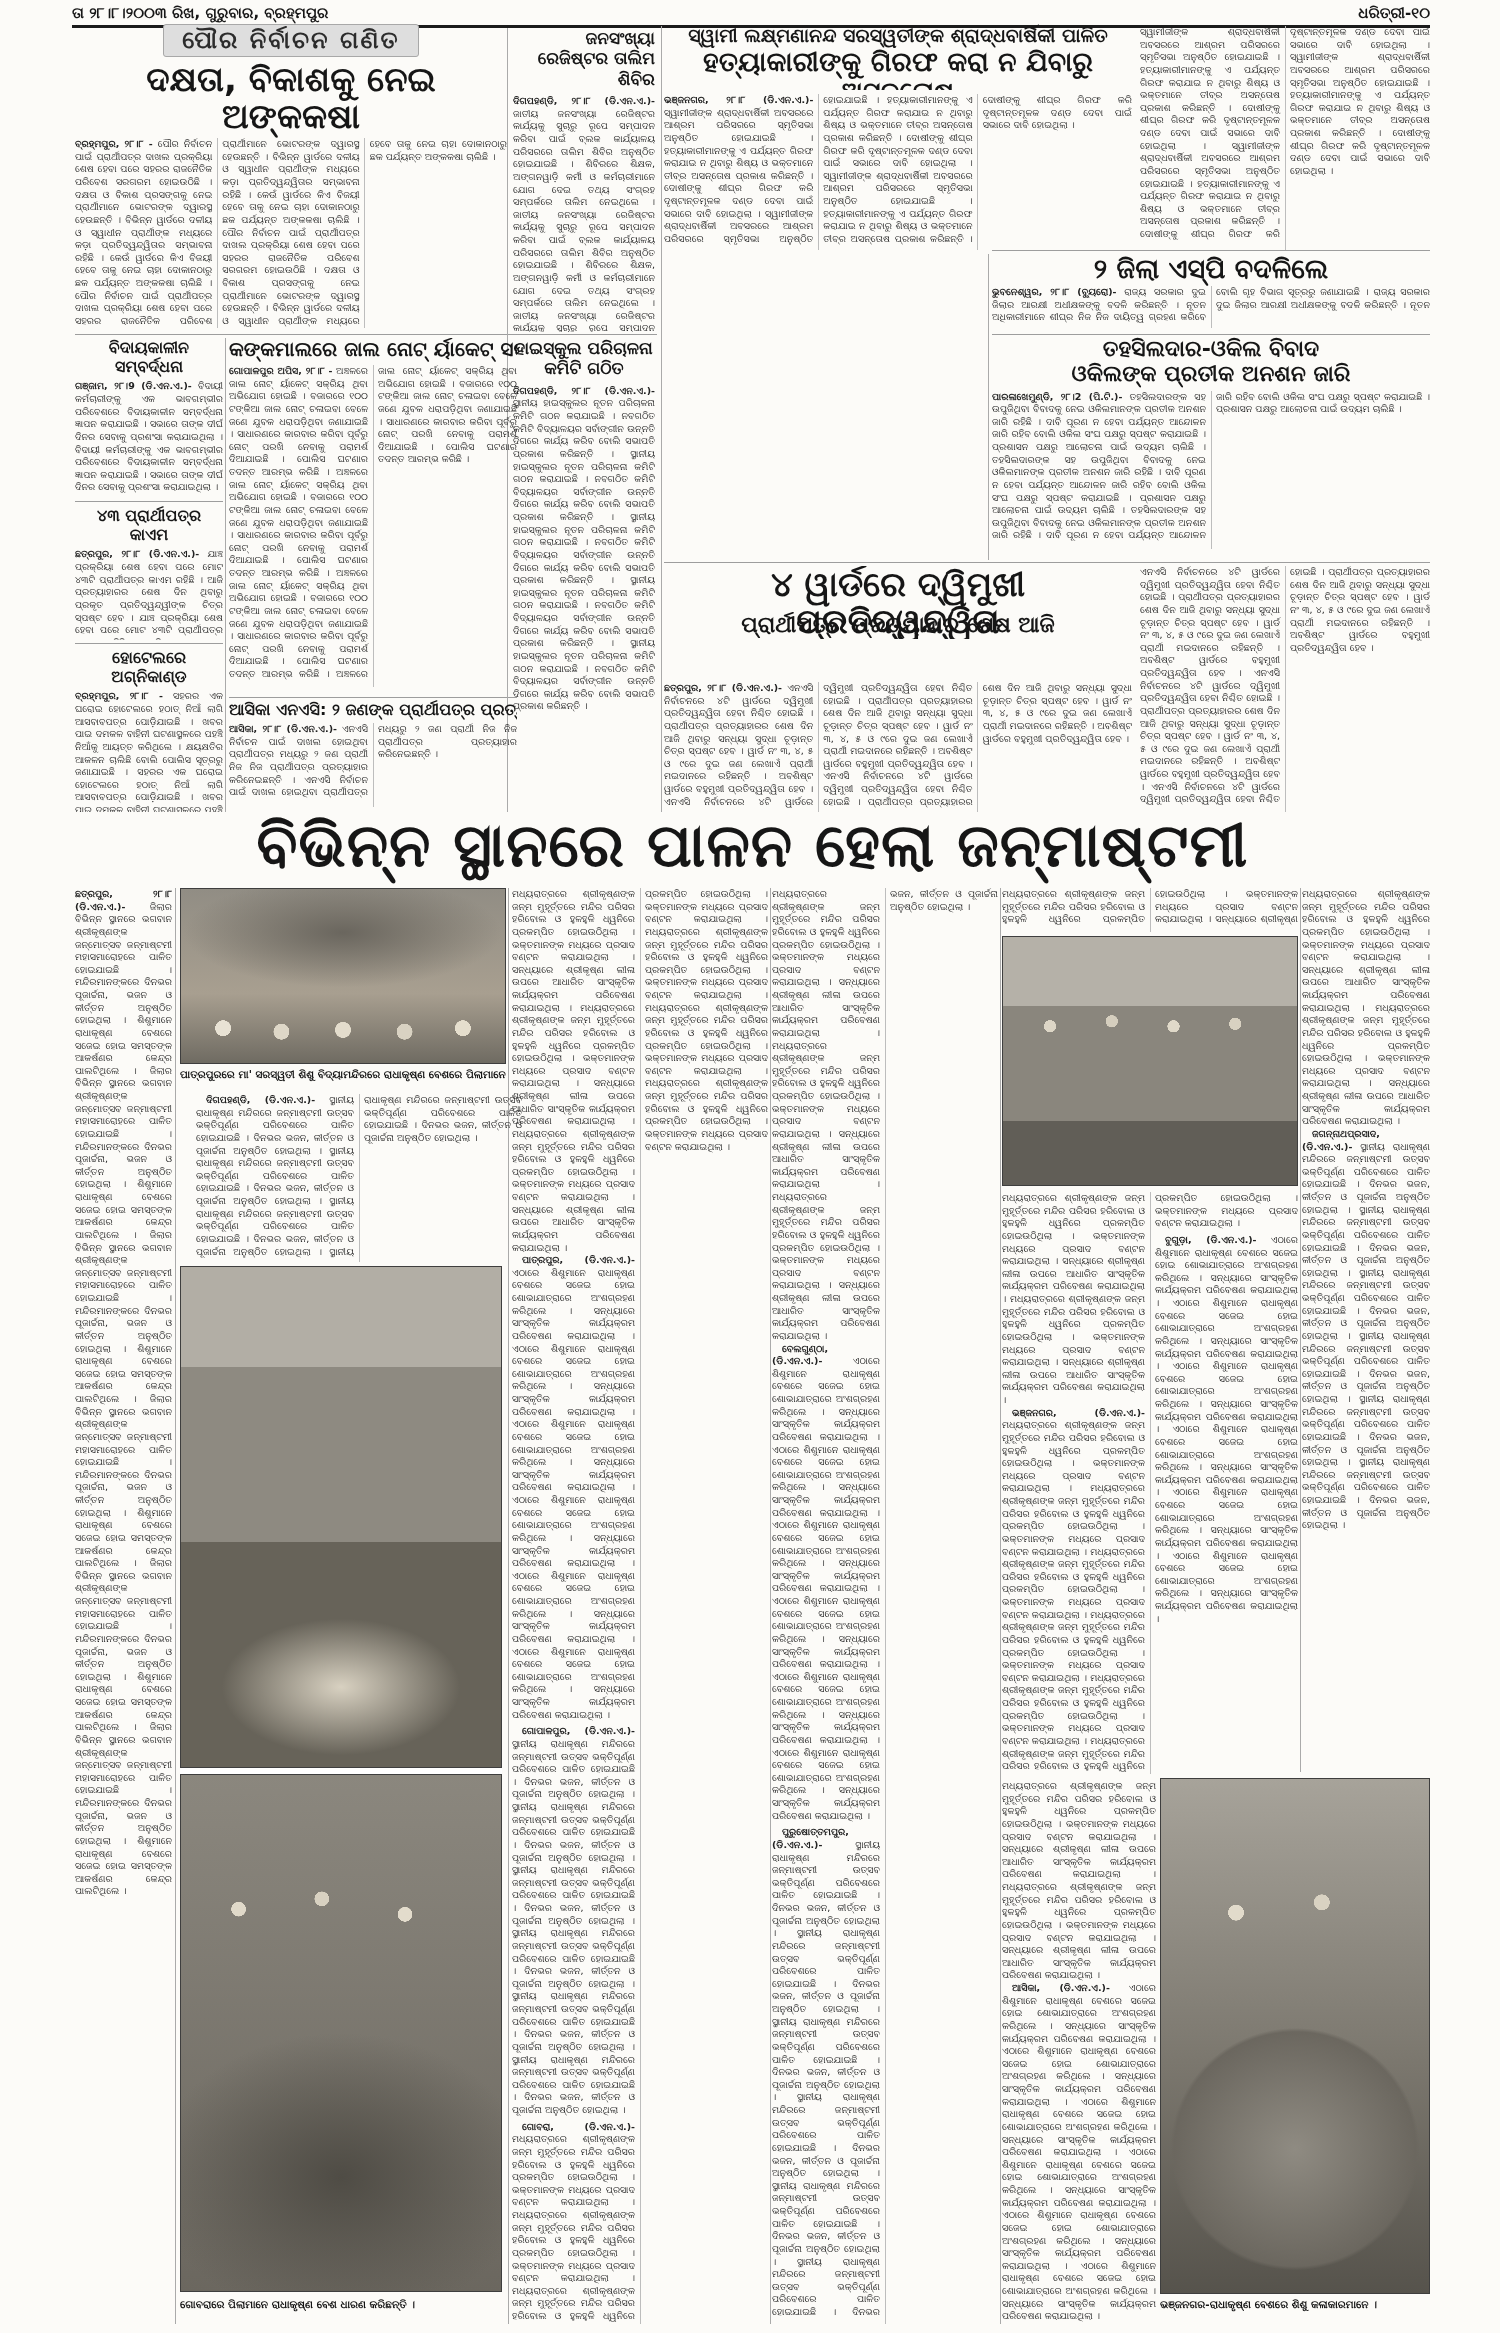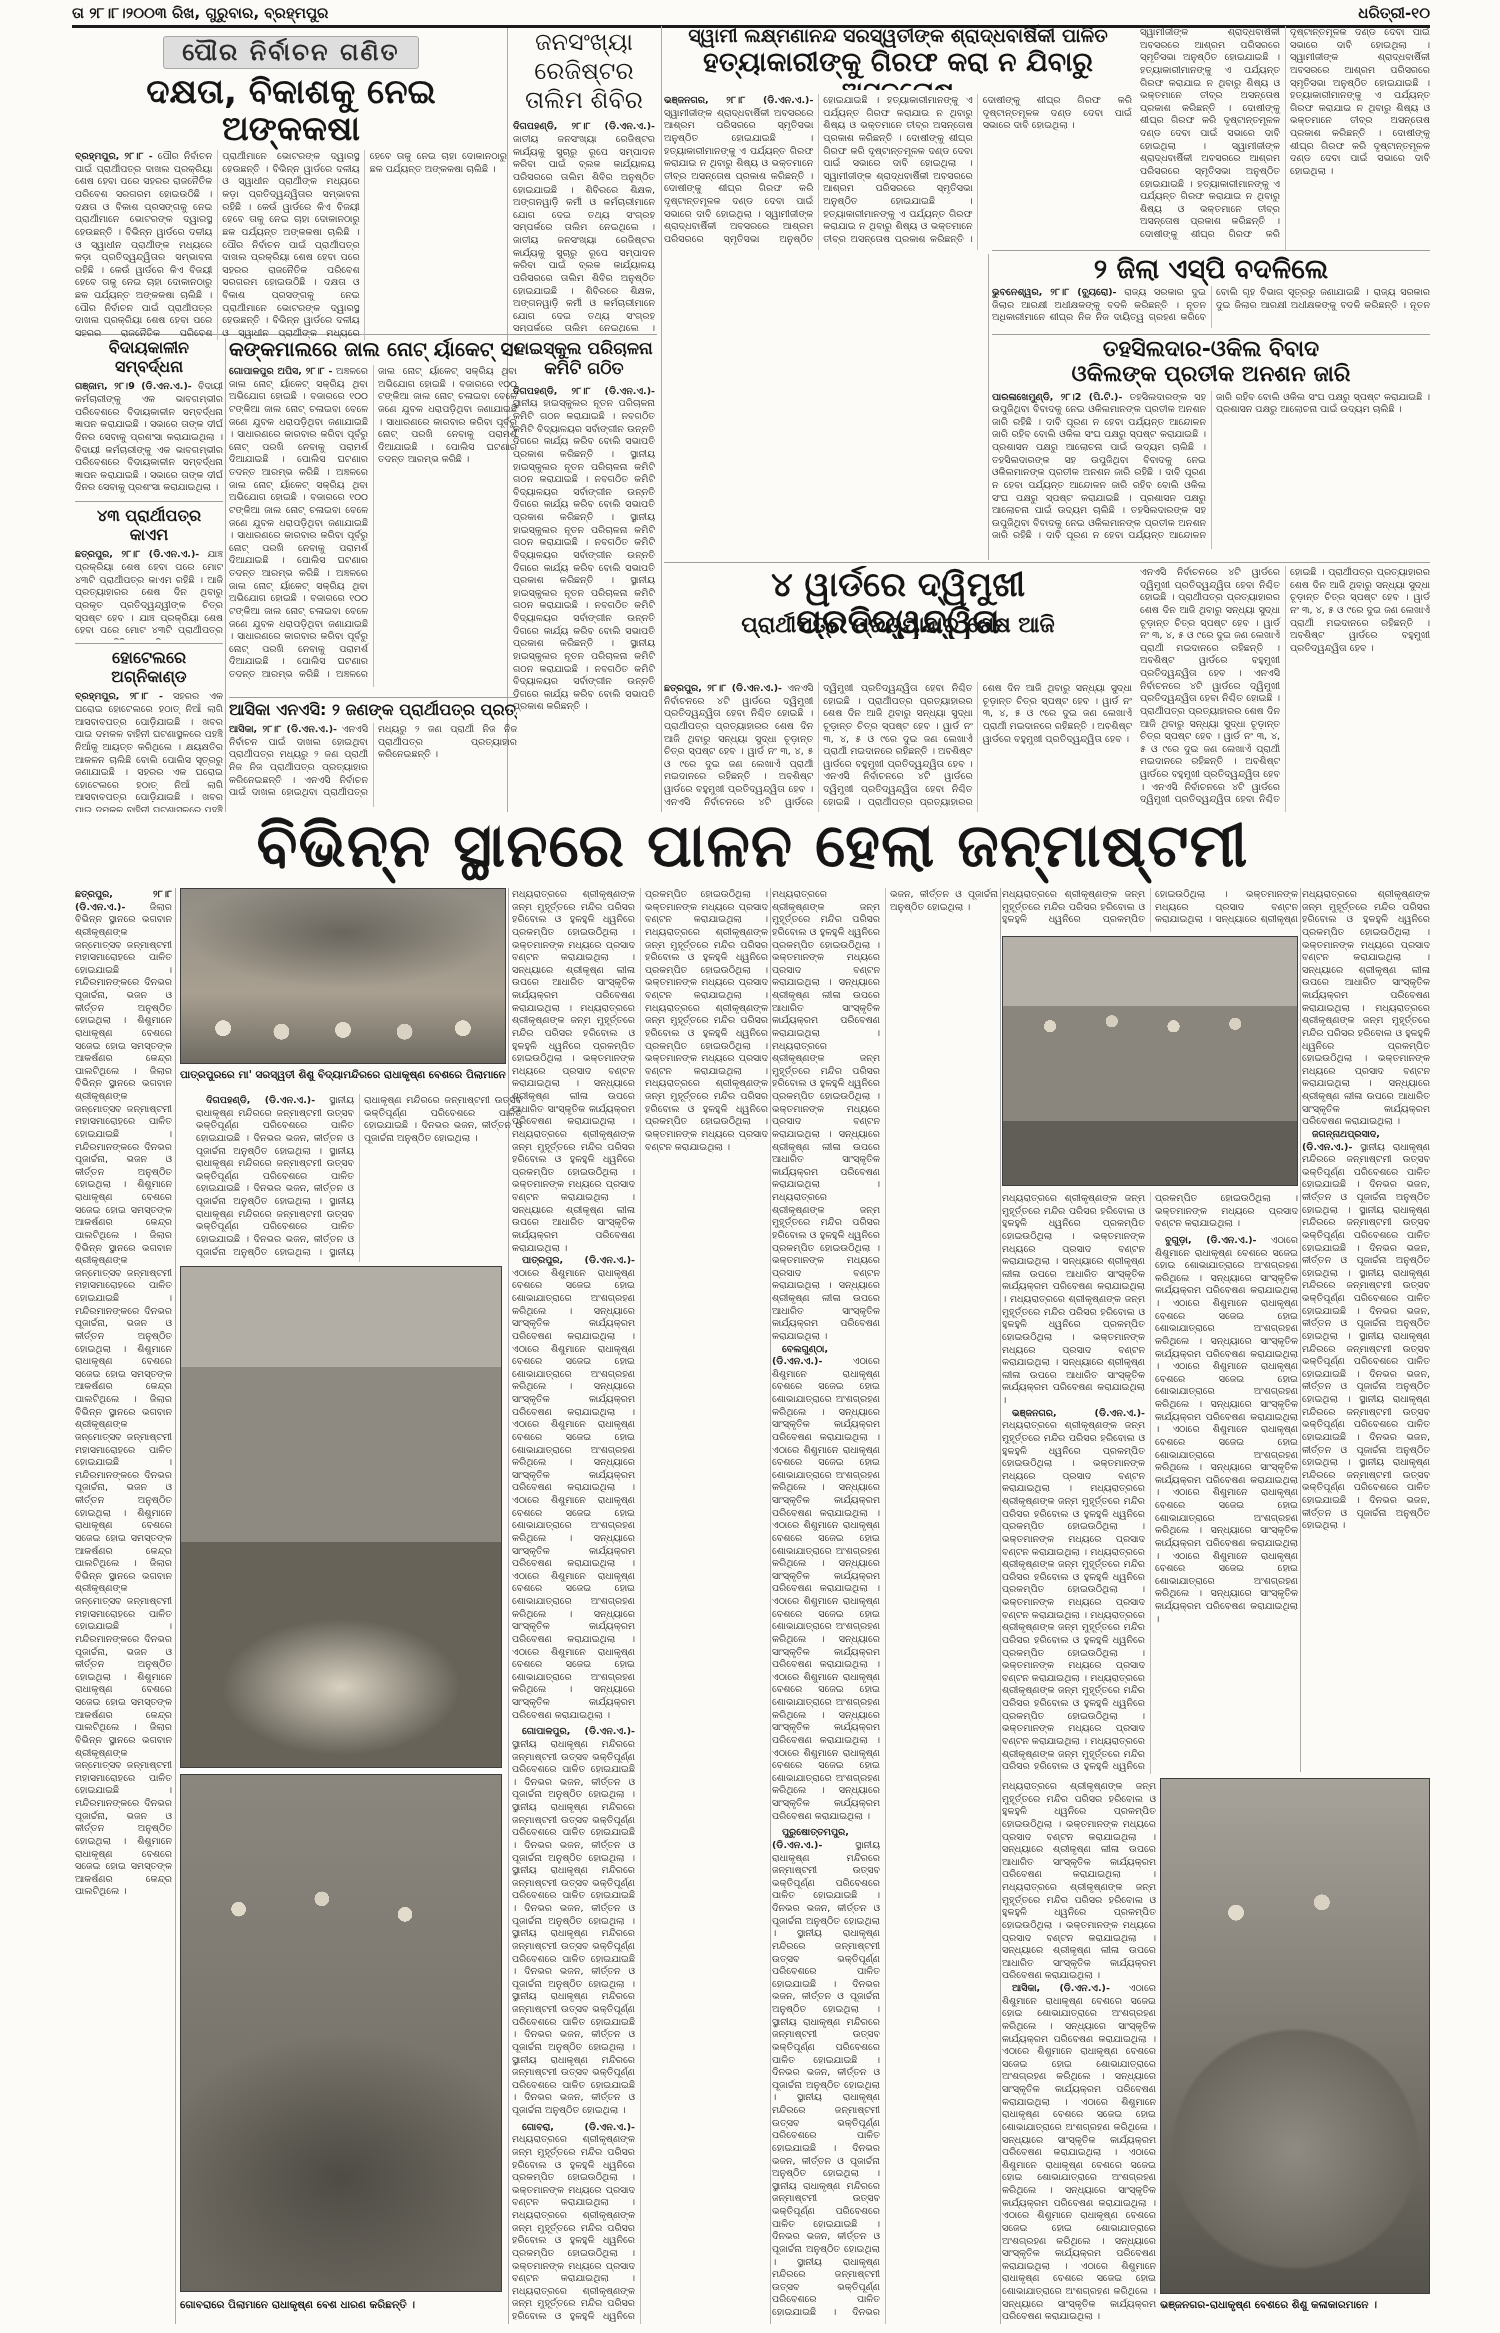--- a/index.html
+++ b/index.html
@@ -13,21 +13,21 @@
   .kicker{display:inline-block;background:#dedede;border:1px solid #a8a8a8;color:#2c2c2c;font-weight:bold;
         font-size:24px;line-height:1.2;padding:1px 18px;letter-spacing:2px;border-radius:3px;}
   .h-xl{font-size:34px;font-weight:bold;text-align:center;line-height:1.08;}
   .h-banner{font-size:60px;font-weight:bold;text-align:center;line-height:1.05;letter-spacing:1px;}
   .h-lg{font-size:27px;font-weight:bold;text-align:center;line-height:1.12;}
   .h-md{font-size:22px;font-weight:bold;text-align:center;line-height:1.15;}
   .h-md2{font-size:20px;font-weight:bold;text-align:center;line-height:1.15;white-space:nowrap;}
   .h-sm{font-size:17px;font-weight:bold;text-align:center;line-height:1.2;}
   .h-xs{font-size:16px;font-weight:bold;text-align:center;line-height:1.2;}
   .h-xs-nw{font-size:16px;font-weight:bold;text-align:center;line-height:1.2;white-space:nowrap;}
-  .h-col{font-size:24px;font-weight:normal;text-align:center;line-height:1.2;}
+  .h-col{font-size:17px;font-weight:bold;text-align:right;line-height:1.2;}
   .c-kicker{font-size:19px;font-weight:bold;text-align:center;line-height:1.2;}
   .k-sub{font-size:22px;font-weight:bold;text-align:center;line-height:1.2;}
   .sub-label-wrap{text-align:center;}
   .sub-label{display:inline-block;font-size:18px;font-weight:bold;border-top:2px solid #222;
         border-bottom:2px solid #222;padding:2px 26px;}
   .body{font-size:9.5px;line-height:1.33;text-align:justify;overflow:hidden;color:#222;column-fill:auto;}
   .cols-2{column-count:2;column-gap:10px;column-rule:1px solid #bdbdbd;}
   .cols-3{column-count:3;column-gap:10px;column-rule:1px solid #bdbdbd;}
   .dateline,.rpt-place{font-weight:bold;}
   .report{margin:0 0 4px;text-indent:10px;}
@@ -85,21 +85,21 @@
   <div class="vline" style="left:507px;top:28px;height:784px;"></div>
   <div class="vline" style="left:661px;top:26px;height:786px;"></div>
   <div class="vline" style="left:988px;top:254px;height:306px;"></div>
   <div class="vline" style="left:225px;top:338px;height:474px;"></div>
   <div class="vline" style="left:175px;top:888px;height:1436px;"></div>
   <div class="vline" style="left:508px;top:888px;height:1436px;"></div>
   <div class="vline" style="left:770px;top:888px;height:1436px;"></div>
   <div class="vline" style="left:1000px;top:888px;height:1436px;"></div>
   <div class="vline" style="left:1300px;top:888px;height:884px;"></div>
 
-  <section class="abs" style="left:75px;top:34px;width:432px;height:306px;">
+  <section class="abs" style="left:75px;top:22px;width:432px;height:306px;">
     <div class="kicker-wrap">
       <span class="kicker">ପୌର ନିର୍ବାଚନ ଗଣିତ</span>
     </div>
     <h1 class="h-xl">ଦକ୍ଷତା, ବିକାଶକୁ ନେଇ ଅଙ୍କକଷା</h1>
     <div class="body cols-3" style="height:220px;margin-top:4px;">
       <span class="dateline">ବ୍ରହ୍ମପୁର, ୨୮।୮ -</span>
       <span>ପୌର ନିର୍ବାଚନ ପାଇଁ ପ୍ରାର୍ଥୀପତ୍ର ଦାଖଲ ପ୍ରକ୍ରିୟା ଶେଷ ହେବା ପରେ ସହରର ରାଜନୈତିକ ପରିବେଶ ସରଗରମ ହୋଇଉଠିଛି । ଦକ୍ଷତା ଓ ବିକାଶ ପ୍ରସଙ୍ଗକୁ ନେଇ ପ୍ରାର୍ଥୀମାନେ ଭୋଟରଙ୍କ ଦ୍ୱାରସ୍ଥ ହେଉଛନ୍ତି । ବିଭିନ୍ନ ୱାର୍ଡରେ ଦଳୀୟ ଓ ସ୍ୱାଧୀନ ପ୍ରାର୍ଥୀଙ୍କ ମଧ୍ୟରେ କଡ଼ା ପ୍ରତିଦ୍ୱନ୍ଦ୍ୱିତାର ସମ୍ଭାବନା ରହିଛି । କେଉଁ ୱାର୍ଡରେ କିଏ ବିଜୟୀ ହେବେ ତାକୁ ନେଇ ଚାହା ଦୋକାନଠାରୁ ଛକ ପର୍ଯ୍ୟନ୍ତ ଅଙ୍କକଷା ଚାଲିଛି । ପୌର ନିର୍ବାଚନ ପାଇଁ ପ୍ରାର୍ଥୀପତ୍ର ଦାଖଲ ପ୍ରକ୍ରିୟା ଶେଷ ହେବା ପରେ ସହରର ରାଜନୈତିକ ପରିବେଶ ସରଗରମ ହୋଇଉଠିଛି । ଦକ୍ଷତା ଓ ବିକାଶ ପ୍ରସଙ୍ଗକୁ ନେଇ ପ୍ରାର୍ଥୀମାନେ ଭୋଟରଙ୍କ ଦ୍ୱାରସ୍ଥ ହେଉଛନ୍ତି । ବିଭିନ୍ନ ୱାର୍ଡରେ ଦଳୀୟ ଓ ସ୍ୱାଧୀନ ପ୍ରାର୍ଥୀଙ୍କ ମଧ୍ୟରେ କଡ଼ା ପ୍ରତିଦ୍ୱନ୍ଦ୍ୱିତାର ସମ୍ଭାବନା ରହିଛି । କେଉଁ ୱାର୍ଡରେ କିଏ ବିଜୟୀ ହେବେ ତାକୁ ନେଇ ଚାହା ଦୋକାନଠାରୁ ଛକ ପର୍ଯ୍ୟନ୍ତ ଅଙ୍କକଷା ଚାଲିଛି । ପୌର ନିର୍ବାଚନ ପାଇଁ ପ୍ରାର୍ଥୀପତ୍ର ଦାଖଲ ପ୍ରକ୍ରିୟା ଶେଷ ହେବା ପରେ ସହରର ରାଜନୈତିକ ପରିବେଶ ସରଗରମ ହୋଇଉଠିଛି । ଦକ୍ଷତା ଓ ବିକାଶ ପ୍ରସଙ୍ଗକୁ ନେଇ ପ୍ରାର୍ଥୀମାନେ ଭୋଟରଙ୍କ ଦ୍ୱାରସ୍ଥ ହେଉଛନ୍ତି । ବିଭିନ୍ନ ୱାର୍ଡରେ ଦଳୀୟ ଓ ସ୍ୱାଧୀନ ପ୍ରାର୍ଥୀଙ୍କ ମଧ୍ୟରେ କଡ଼ା ପ୍ରତିଦ୍ୱନ୍ଦ୍ୱିତାର ସମ୍ଭାବନା ରହିଛି । କେଉଁ ୱାର୍ଡରେ କିଏ ବିଜୟୀ ହେବେ ତାକୁ ନେଇ ଚାହା ଦୋକାନଠାରୁ ଛକ ପର୍ଯ୍ୟନ୍ତ ଅଙ୍କକଷା ଚାଲିଛି ।</span>
     </div>
   </section>
 

